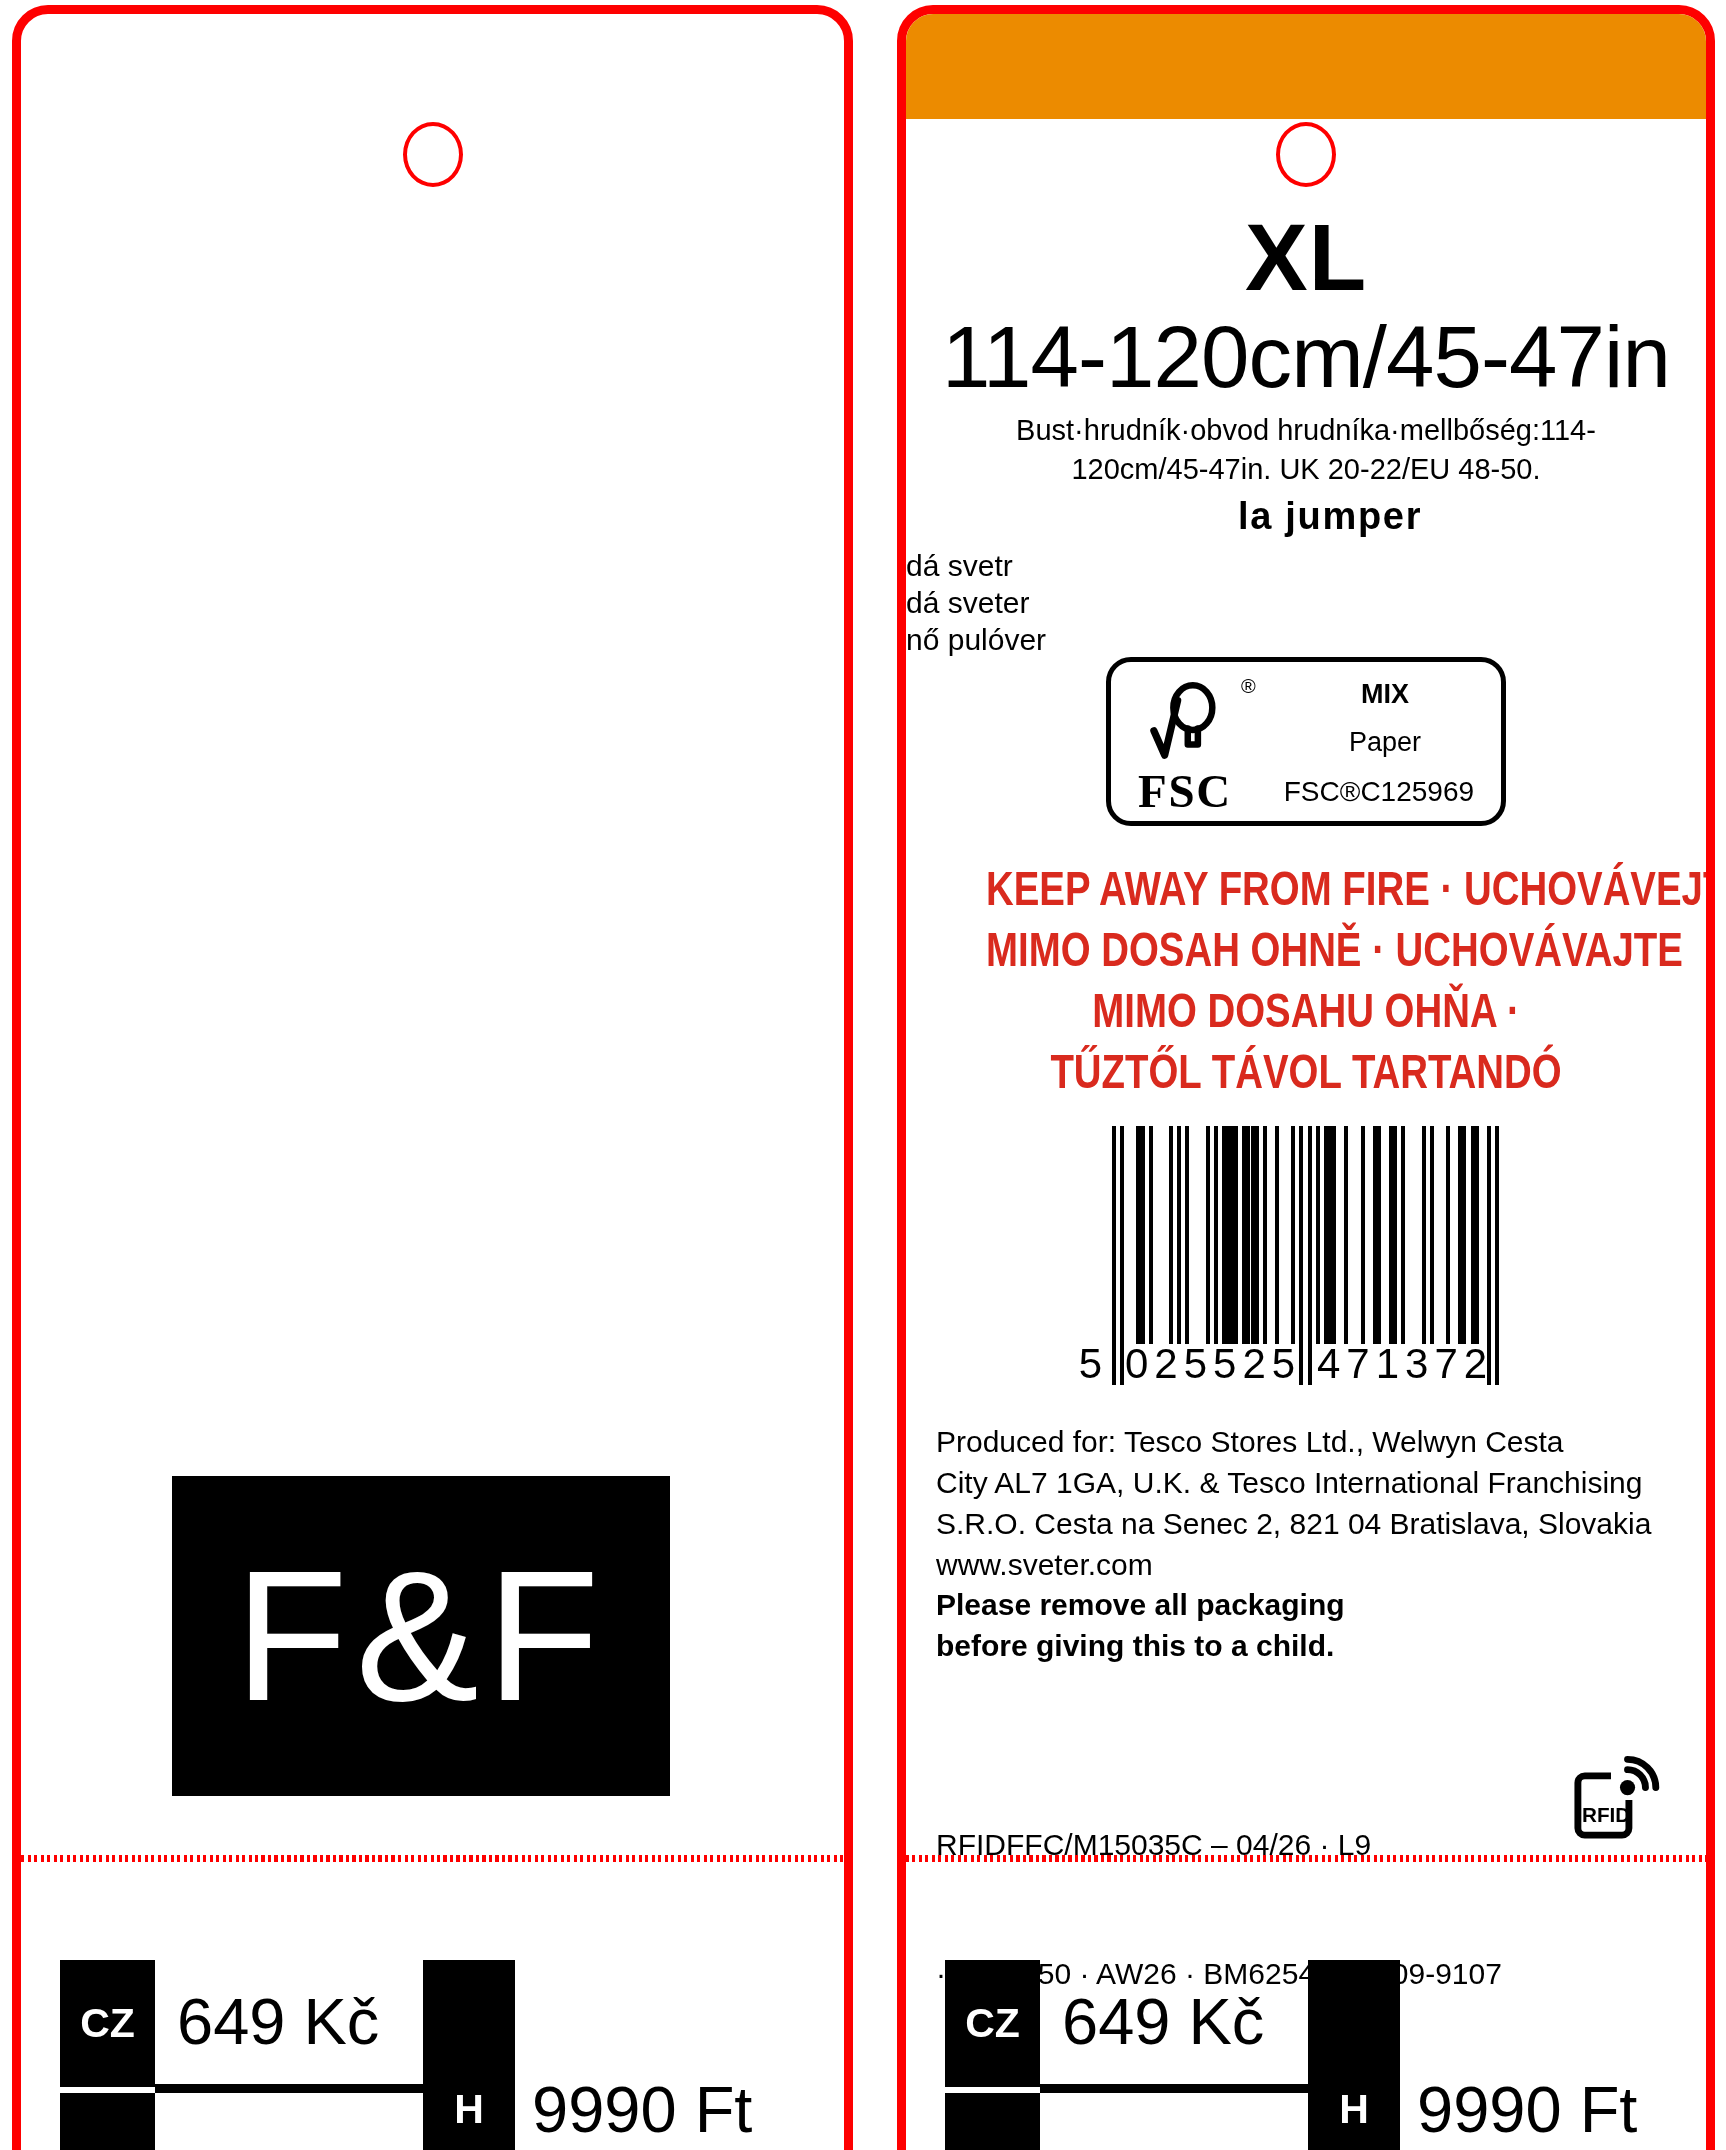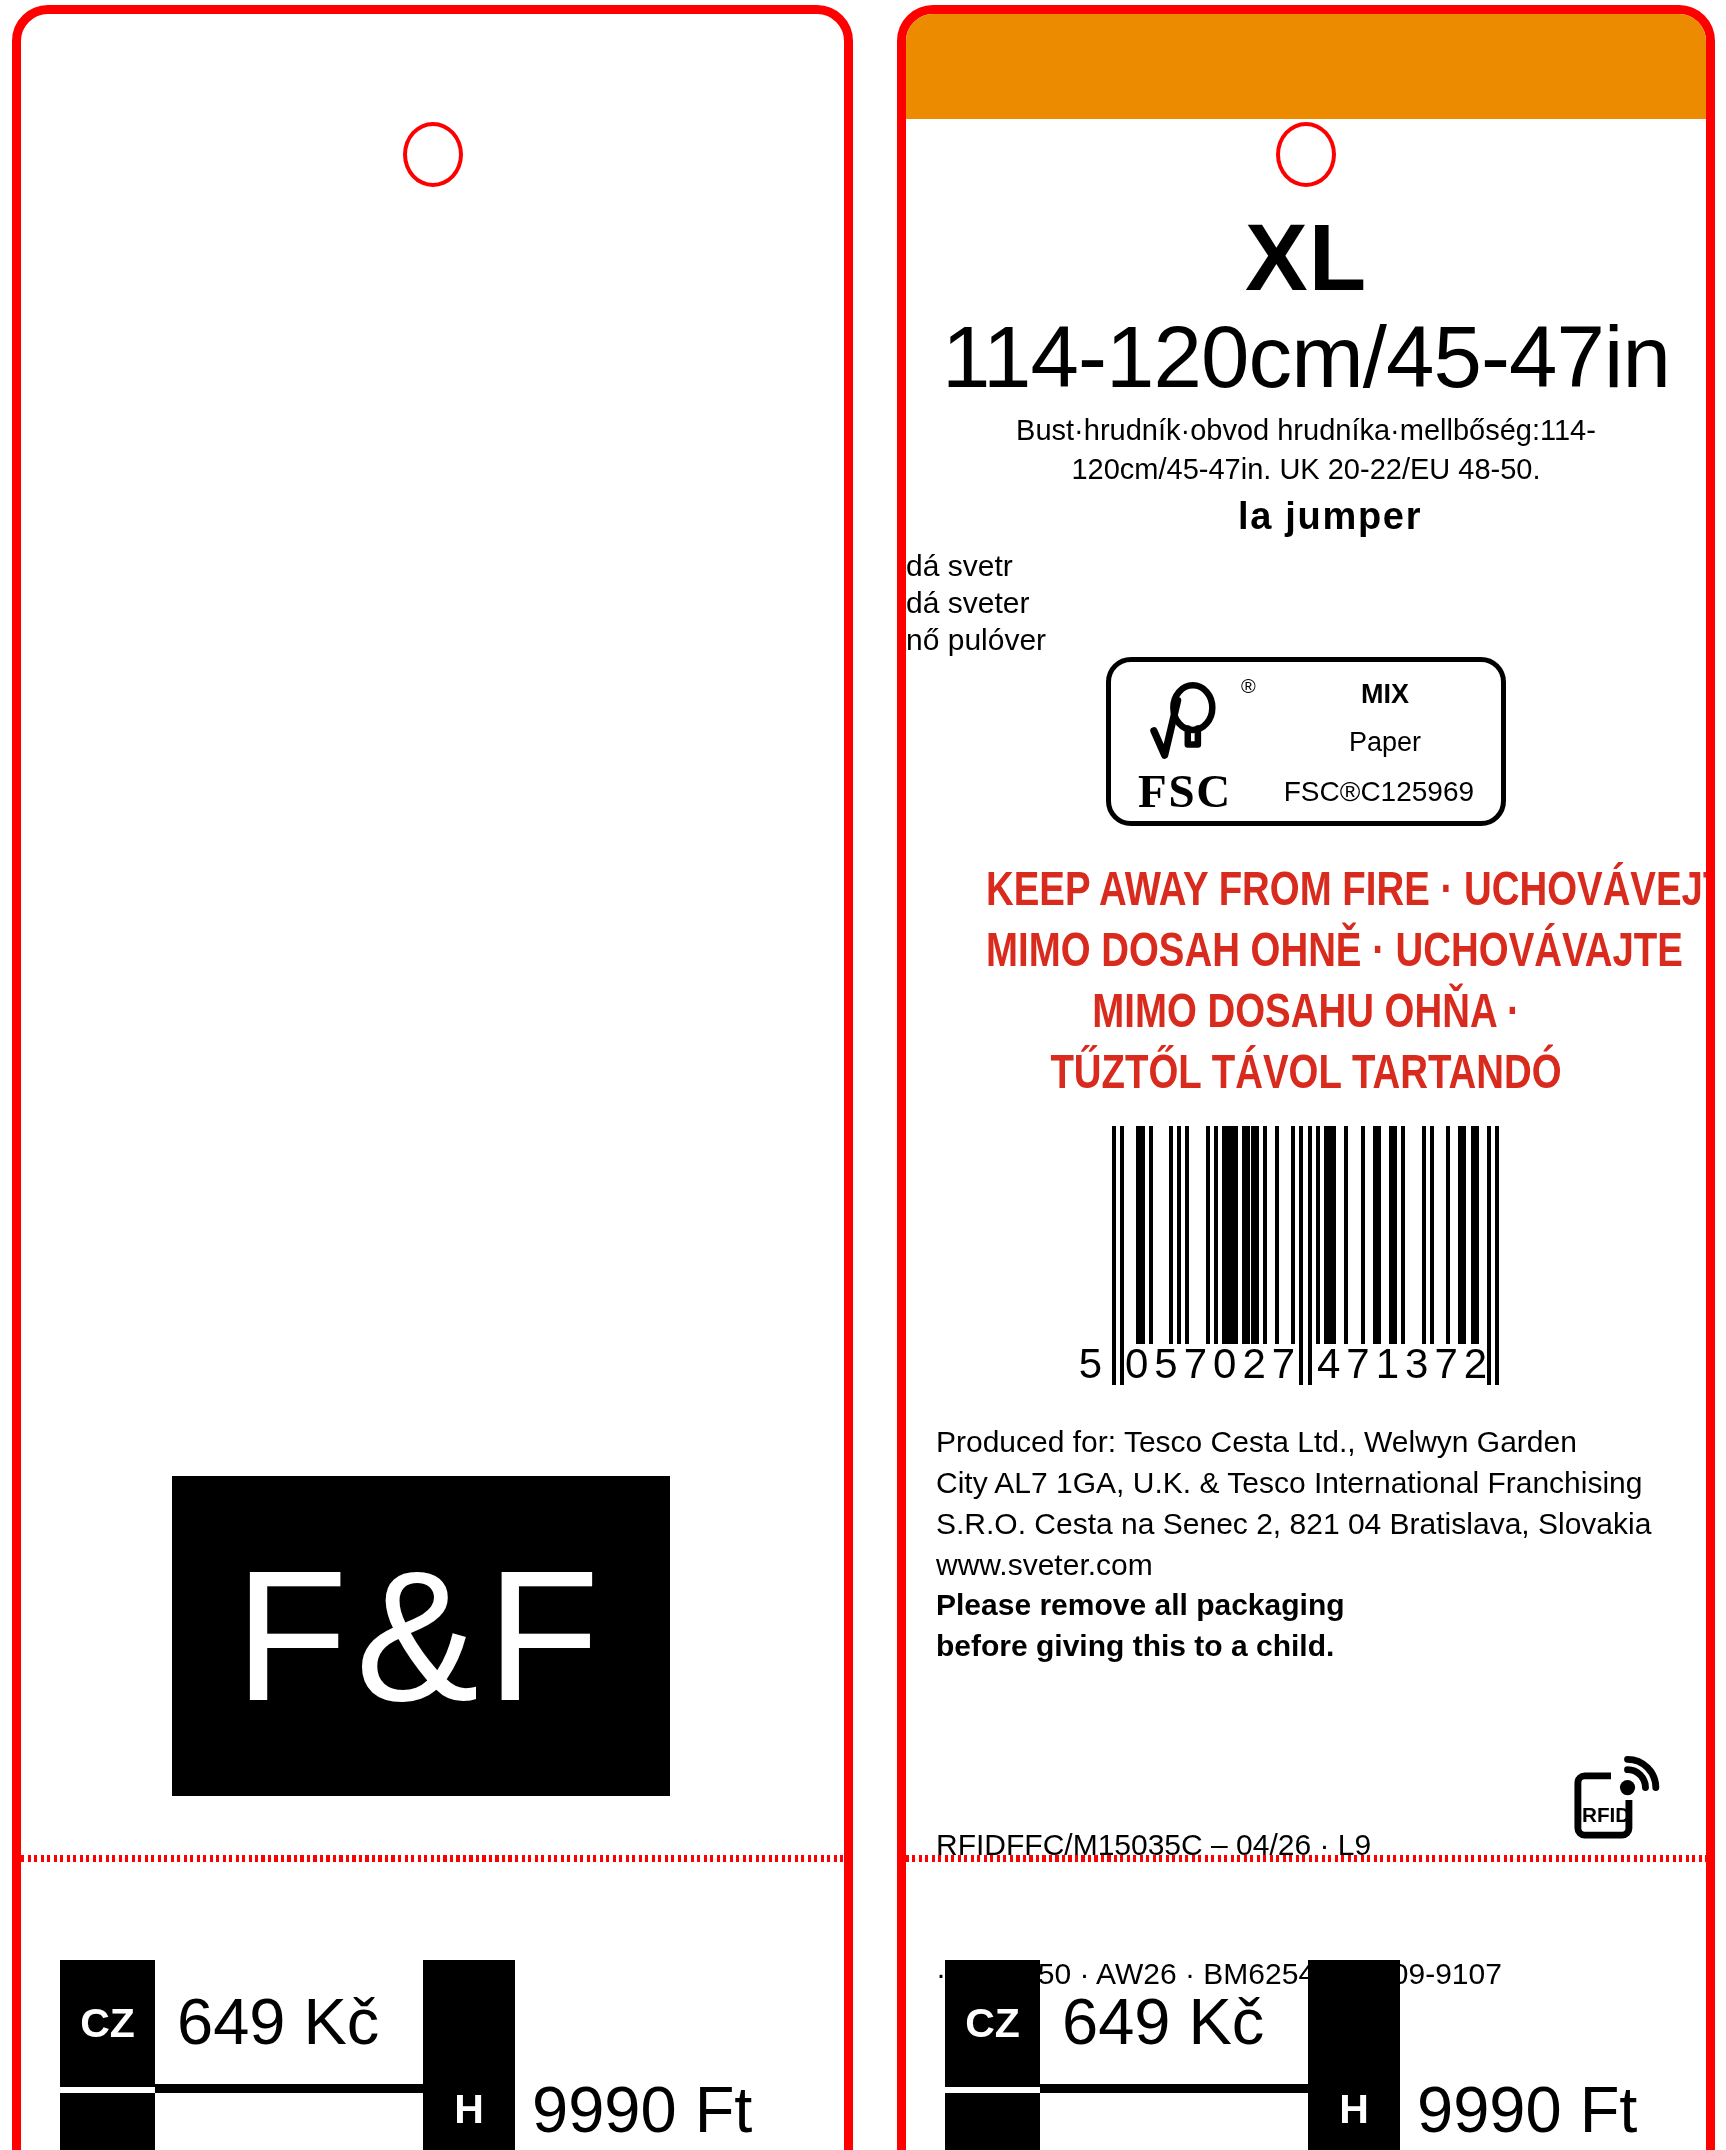--- a/index.html
+++ b/index.html
@@ -209,26 +209,26 @@
           <div class="bc-bar" style="left: 318px; width: 4.3px;"></div>
           <div class="bc-bar" style="left: 334px; width: 4.3px;"></div>
           <div class="bc-bar" style="left: 346px; width: 4.3px;"></div>
           <div class="bc-bar" style="left: 350px; width: 4.3px;"></div>
           <div class="bc-bar" style="left: 359px; width: 4.3px;"></div>
           <div class="bc-bar" style="left: 363px; width: 4.3px;"></div>
           <div class="bc-bar guard" style="left: 375px; width: 4.3px;"></div>
           <div class="bc-bar guard" style="left: 383px; width: 4.3px;"></div>
         </div>
       <div class="bc-digits bc-lead">5</div>
-      <div class="bc-digits bc-left">057027</div>
+      <div class="bc-digits bc-left">025525</div>
       <div class="bc-digits bc-right">471372</div>
     </div>
 
     <div class="producer">
-      <div>Produced for: Tesco Cesta Ltd., Welwyn Garden</div>
+      <div>Produced for: Tesco Stores Ltd., Welwyn Cesta</div>
       <div>City AL7 1GA, U.K. &amp; Tesco International Franchising</div>
       <div>S.R.O. Cesta na Senec 2, 821 04 Bratislava, Slovakia</div>
       <div>www.sveter.com</div>
     </div>
 
     <div class="notice">
       <div>Please remove all packaging</div>
       <div>before giving this to a child.</div>
     </div>
 

